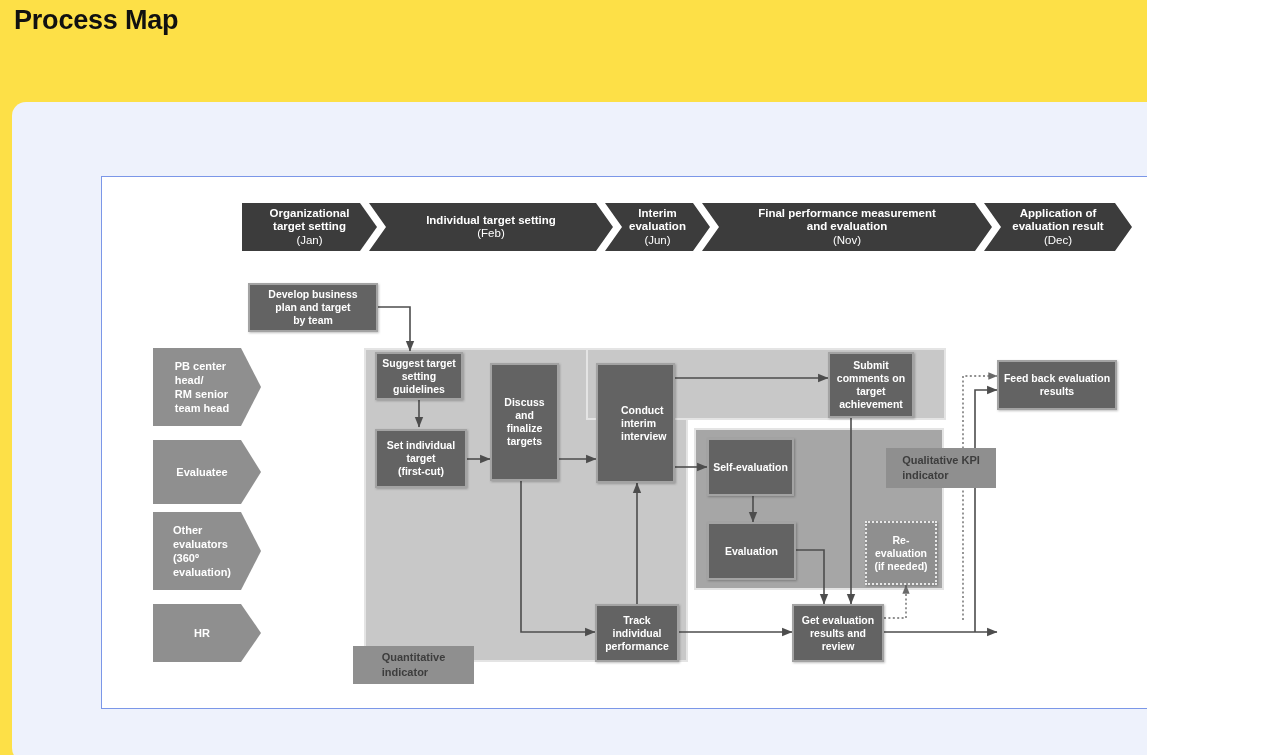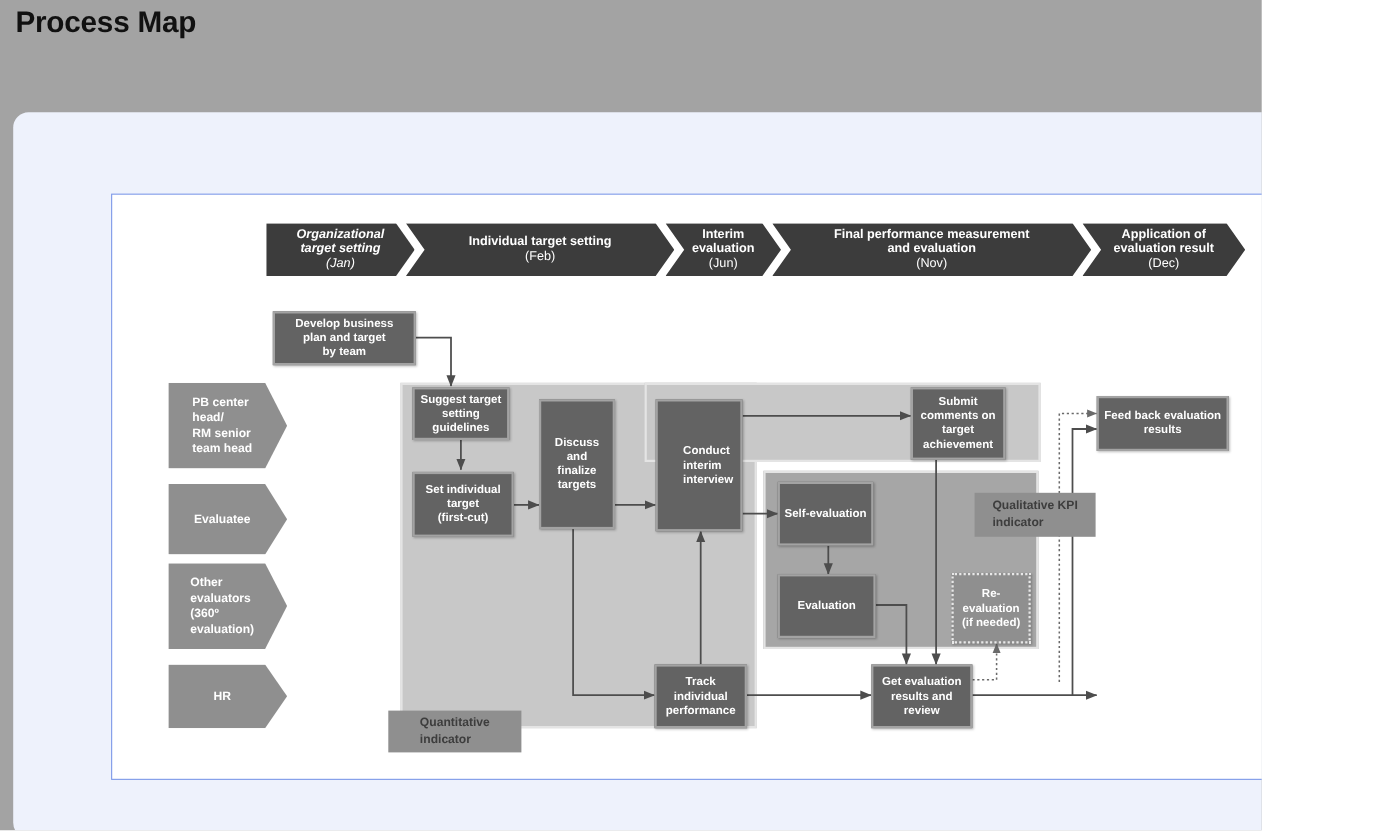--- a/index.html
+++ b/index.html
@@ -7,21 +7,21 @@
     margin: 0;
     padding: 0;
     background: #ffffff;
     font-family: "Liberation Sans", sans-serif;
   }
   #page {
     position: relative;
     width: 1147px;
     height: 755px;
     overflow: hidden;
-    background: #a3a3a3;
+    background: #fde047;
   }
   
   #page-title {
     position: absolute;
     left: 14px;
     top: 5px;
     font-size: 27px;
     font-weight: bold;
     color: #111111;
     letter-spacing: -0.2px;
@@ -61,21 +61,20 @@
     justify-content: center;
     font-size: 11.5px;
     font-weight: bold;
     line-height: 13.5px;
     text-align: center;
     filter: drop-shadow(1.5px 1.5px 1px rgba(0,0,0,0.28));
   }
   .phase .sub { font-weight: normal; }
   .phase-first {
     clip-path: polygon(0 0, calc(100% - 17px) 0, 100% 50%, calc(100% - 17px) 100%, 0 100%);
-    font-style: italic;
   }
   .phase-mid {
     clip-path: polygon(0 0, calc(100% - 17px) 0, 100% 50%, calc(100% - 17px) 100%, 0 100%, 17px 50%);
   }
   .phase-last {
     clip-path: polygon(0 0, calc(100% - 17px) 0, 100% 50%, calc(100% - 17px) 100%, 0 100%, 17px 50%);
   }
   
   .lane {
     position: absolute;

